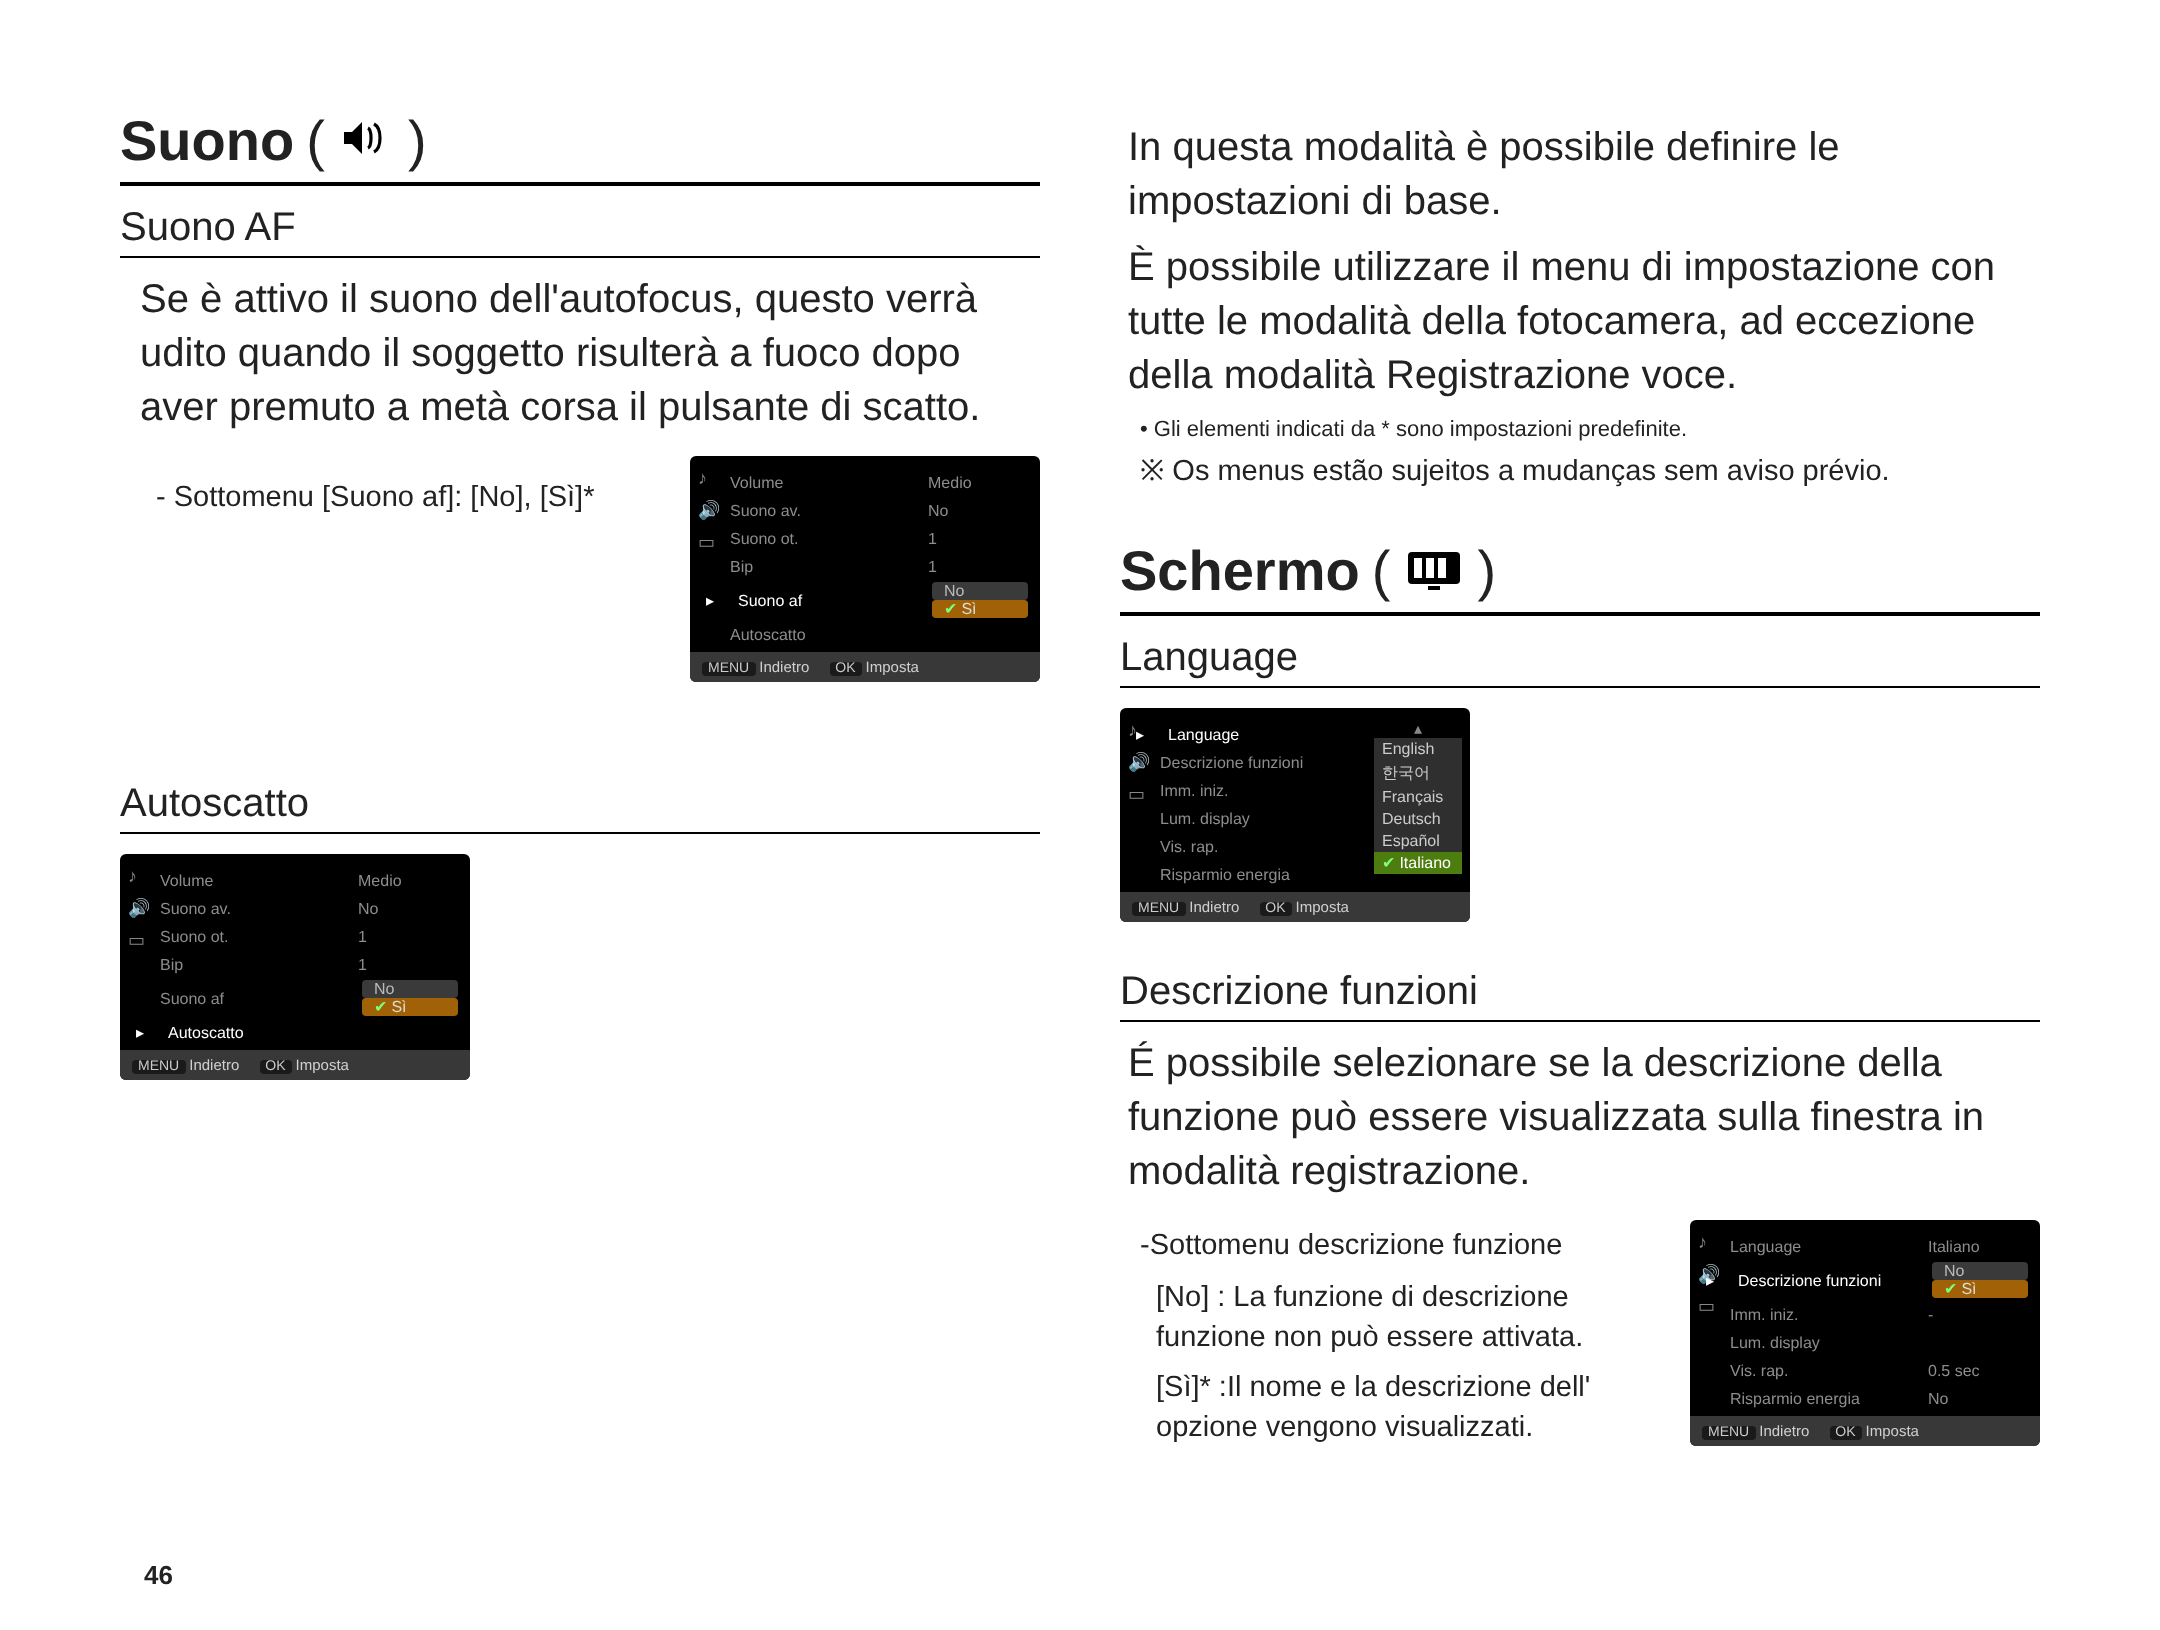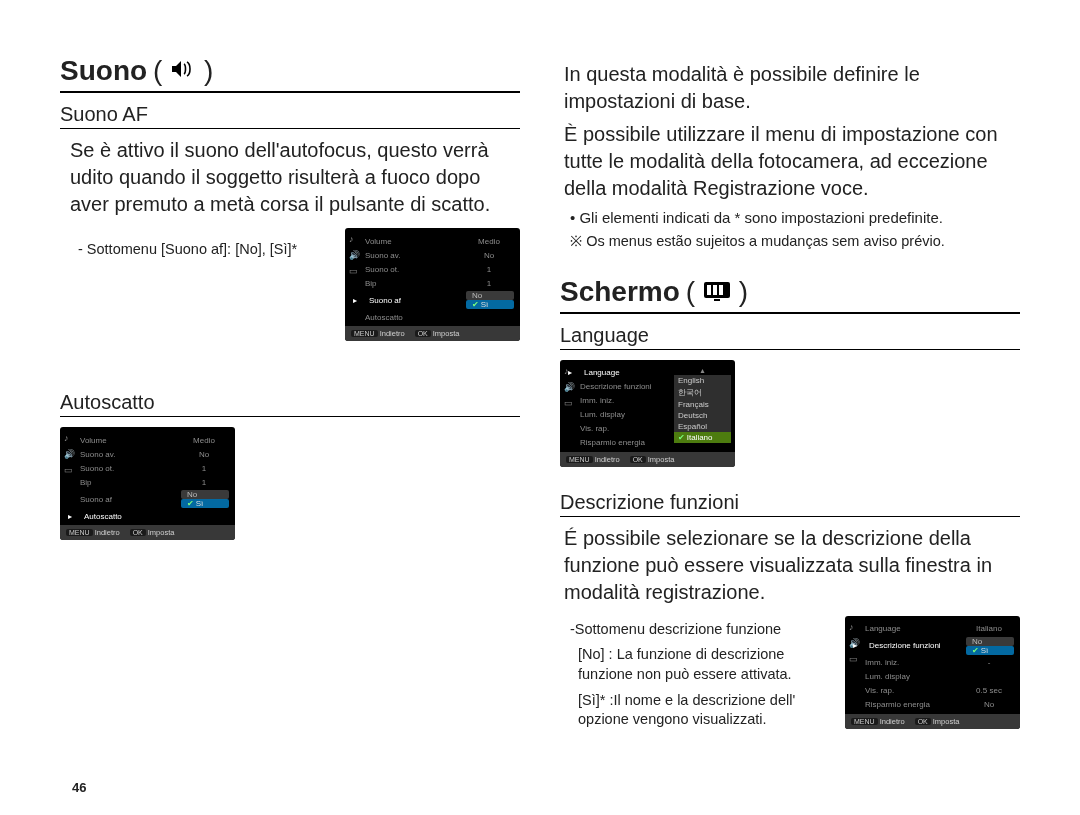--- a/index.html
+++ b/index.html
@@ -39,21 +39,21 @@
     margin: 6px 0;
     padding-left: 10px;
   }
   .sub-text {
     font-size: 14.5px;
     line-height: 1.35;
     margin: 12px 0 6px 0;
     padding-left: 18px;
   }
   .bullet-line {
-    font-size: 15px;
+    font-size: 11px;
     line-height: 1.35;
     padding-left: 10px;
   }
   .note-line {
     font-size: 14.5px;
     line-height: 1.35;
     padding-left: 10px;
     margin-top: 4px;
   }
   .row-with-screen {
@@ -78,34 +78,34 @@
   }
   .lcd-row {
     display: flex;
     align-items: center;
     padding: 1px 6px 1px 20px;
     min-height: 14px;
   }
   .lcd-row .label { flex: 1; }
   .lcd-row .val {
     width: 50px;
-    text-align: center;
+    text-align: left;
   }
   .lcd-row.active .label { color: #fff; }
   .lcd-option-box {
     background: #3a3a3a;
     color: #bbb;
     padding: 0 6px;
     border-radius: 2px;
     font-size: 8px;
     width: 48px;
     text-align: left;
   }
   .lcd-option-box.sel {
-    background: #0369a1;
+    background: #a16207;
     color: #ddd;
   }
   .lcd-check { color: #7cff7c; margin-right: 2px; }
   .lcd-arrow-right {
     position: relative;
     left: -12px;
     color: #fff;
   }
   .lcd-icons {
     position: absolute;
@@ -150,21 +150,21 @@
   .opt-stack {
     display: flex;
     flex-direction: column;
     gap: 0;
   }
   .lang-opt {
     background: #2f2f2f;
     color: #ccc;
     font-size: 8px;
     padding: 1px 4px;
-    width: 57px;
+    width: 44px;
   }
   .lang-opt.sel { color: #fff; background:#4d7c0f; }
   .lang-opt .lcd-check { font-size:8px; }
   .arrow-up { text-align:center; font-size:8px; color:#888; }
 </style>
 </head>
 <body>
 
 <div class="columns">
 

